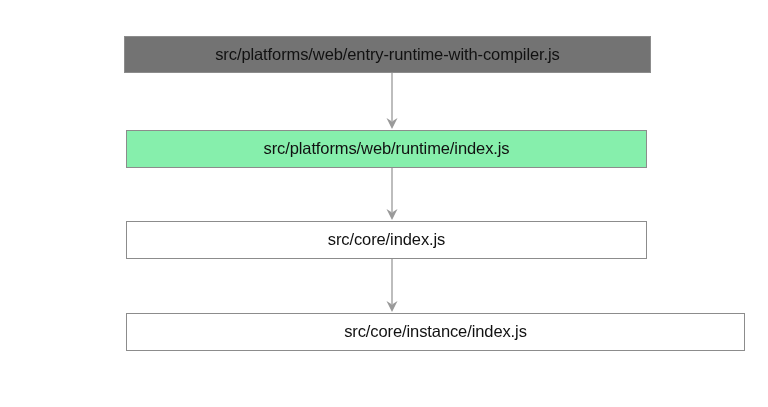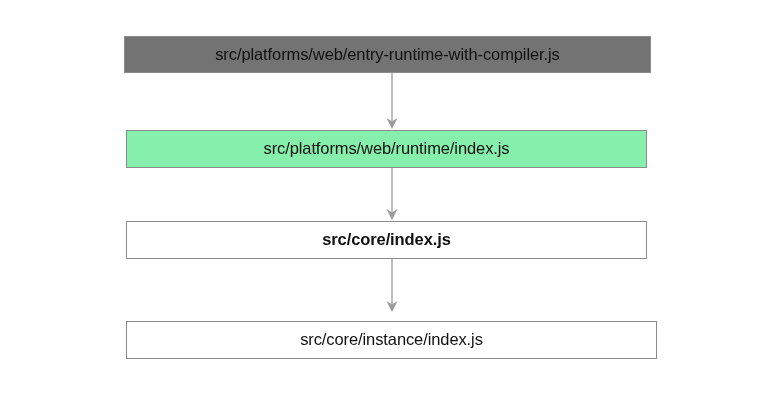--- a/index.html
+++ b/index.html
@@ -71,21 +71,21 @@
     </div>
 
   <div class="node" id="node-1" style="left: 124px; top: 36px; width: 527px; height: 37px; border-color: rgb(140, 140, 140); background: #737373; color: rgb(17, 17, 17);">
     <span class="node-label">src/platforms/web/entry-runtime-with-compiler.js</span>
   </div>
 
   <div class="node" id="node-2" style="left: 126px; top: 130px; width: 521px; height: 38px; border-color: rgb(140, 140, 140); background: #86efac; color: rgb(17, 17, 17);">
     <span class="node-label">src/platforms/web/runtime/index.js</span>
   </div>
 
-  <div class="node" id="node-3" style="left: 126px; top: 221px; width: 521px; height: 38px; border-color: rgb(140, 140, 140); background: rgb(255, 255, 255); color: rgb(17, 17, 17); font-weight: bold;">
+  <div class="node" id="node-3" style="left: 126px; top: 221px; width: 521px; height: 38px; border-color: rgb(140, 140, 140); background: rgb(255, 255, 255); color: rgb(17, 17, 17);">
     <span class="node-label">src/core/index.js</span>
   </div>
 
-  <div class="node" id="node-4" style="left: 126px; top: 321px; width: 531px; height: 38px; border-color: rgb(140, 140, 140); background: rgb(255, 255, 255); color: rgb(17, 17, 17);">
+  <div class="node" id="node-4" style="left: 126px; top: 313px; width: 619px; height: 38px; border-color: rgb(140, 140, 140); background: rgb(255, 255, 255); color: rgb(17, 17, 17);">
     <span class="node-label">src/core/instance/index.js</span>
   </div>
 
 </div>
 
 </body></html>

